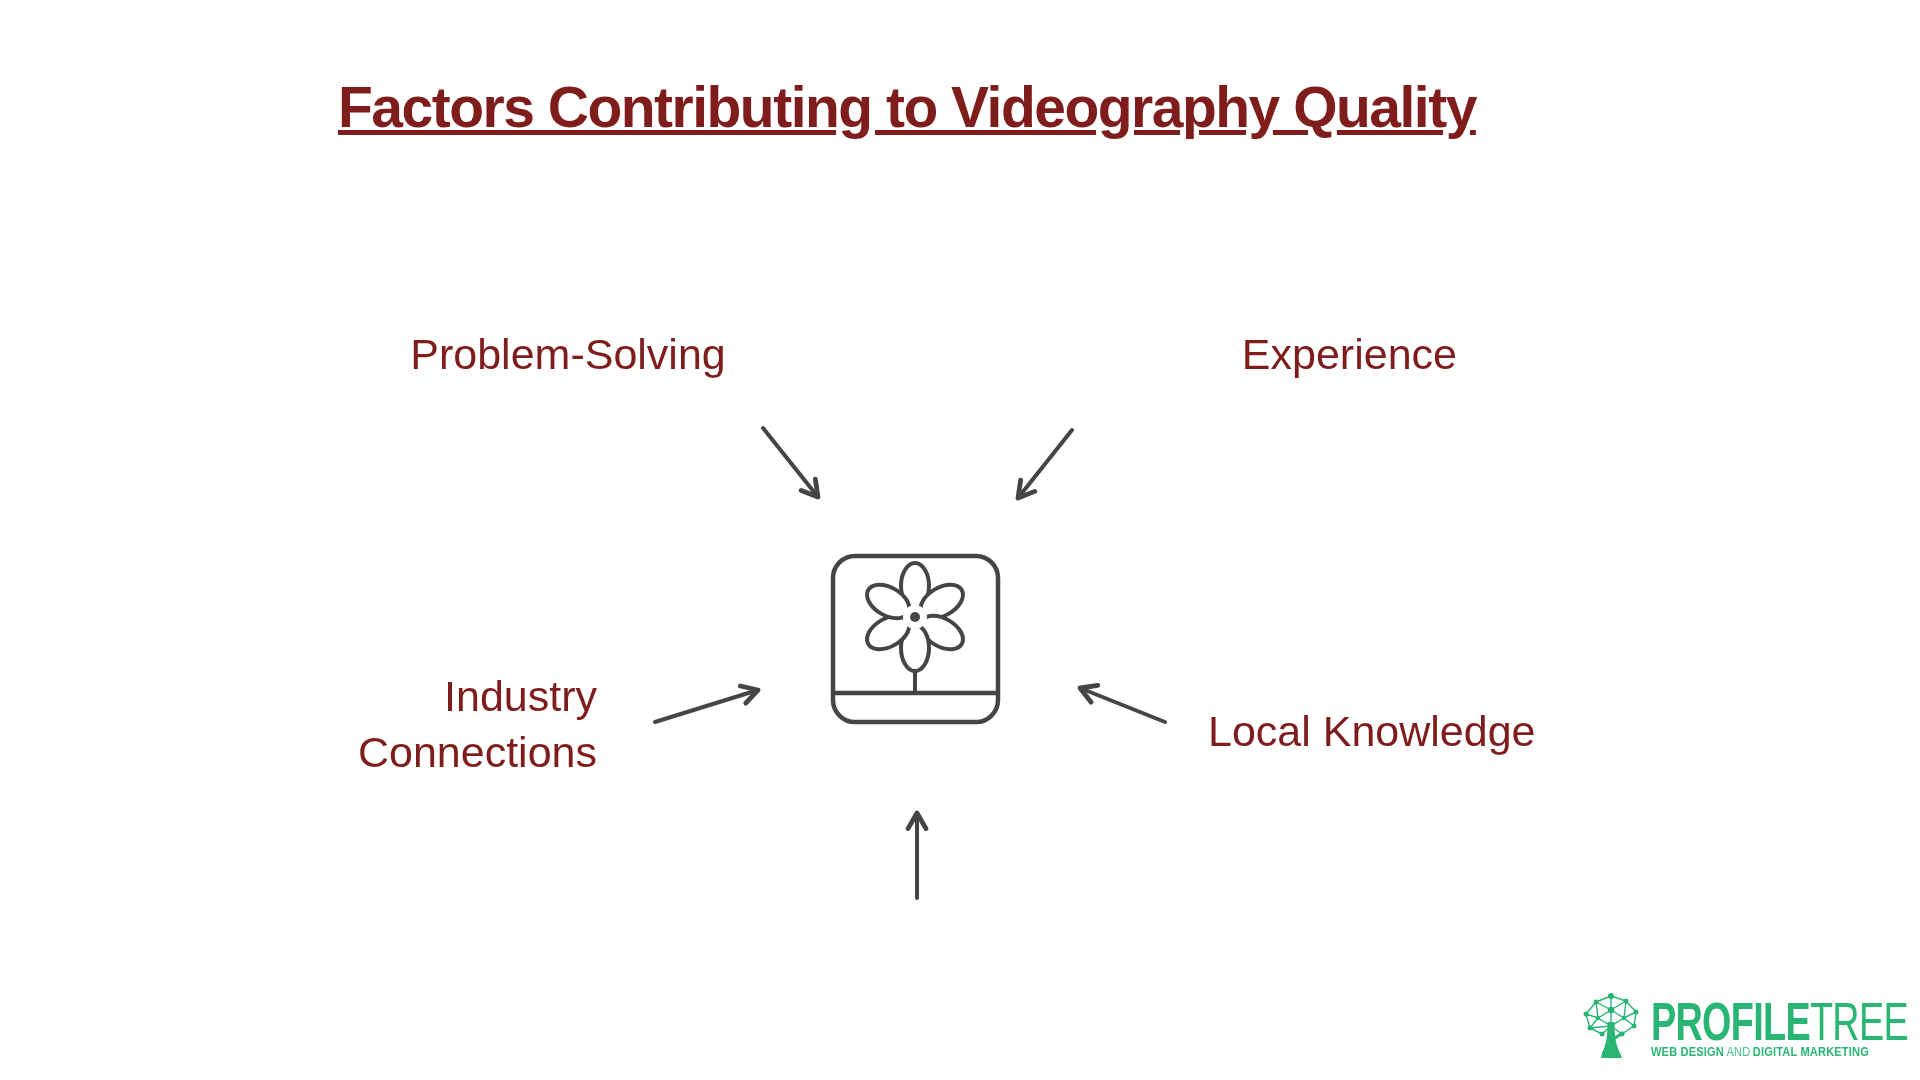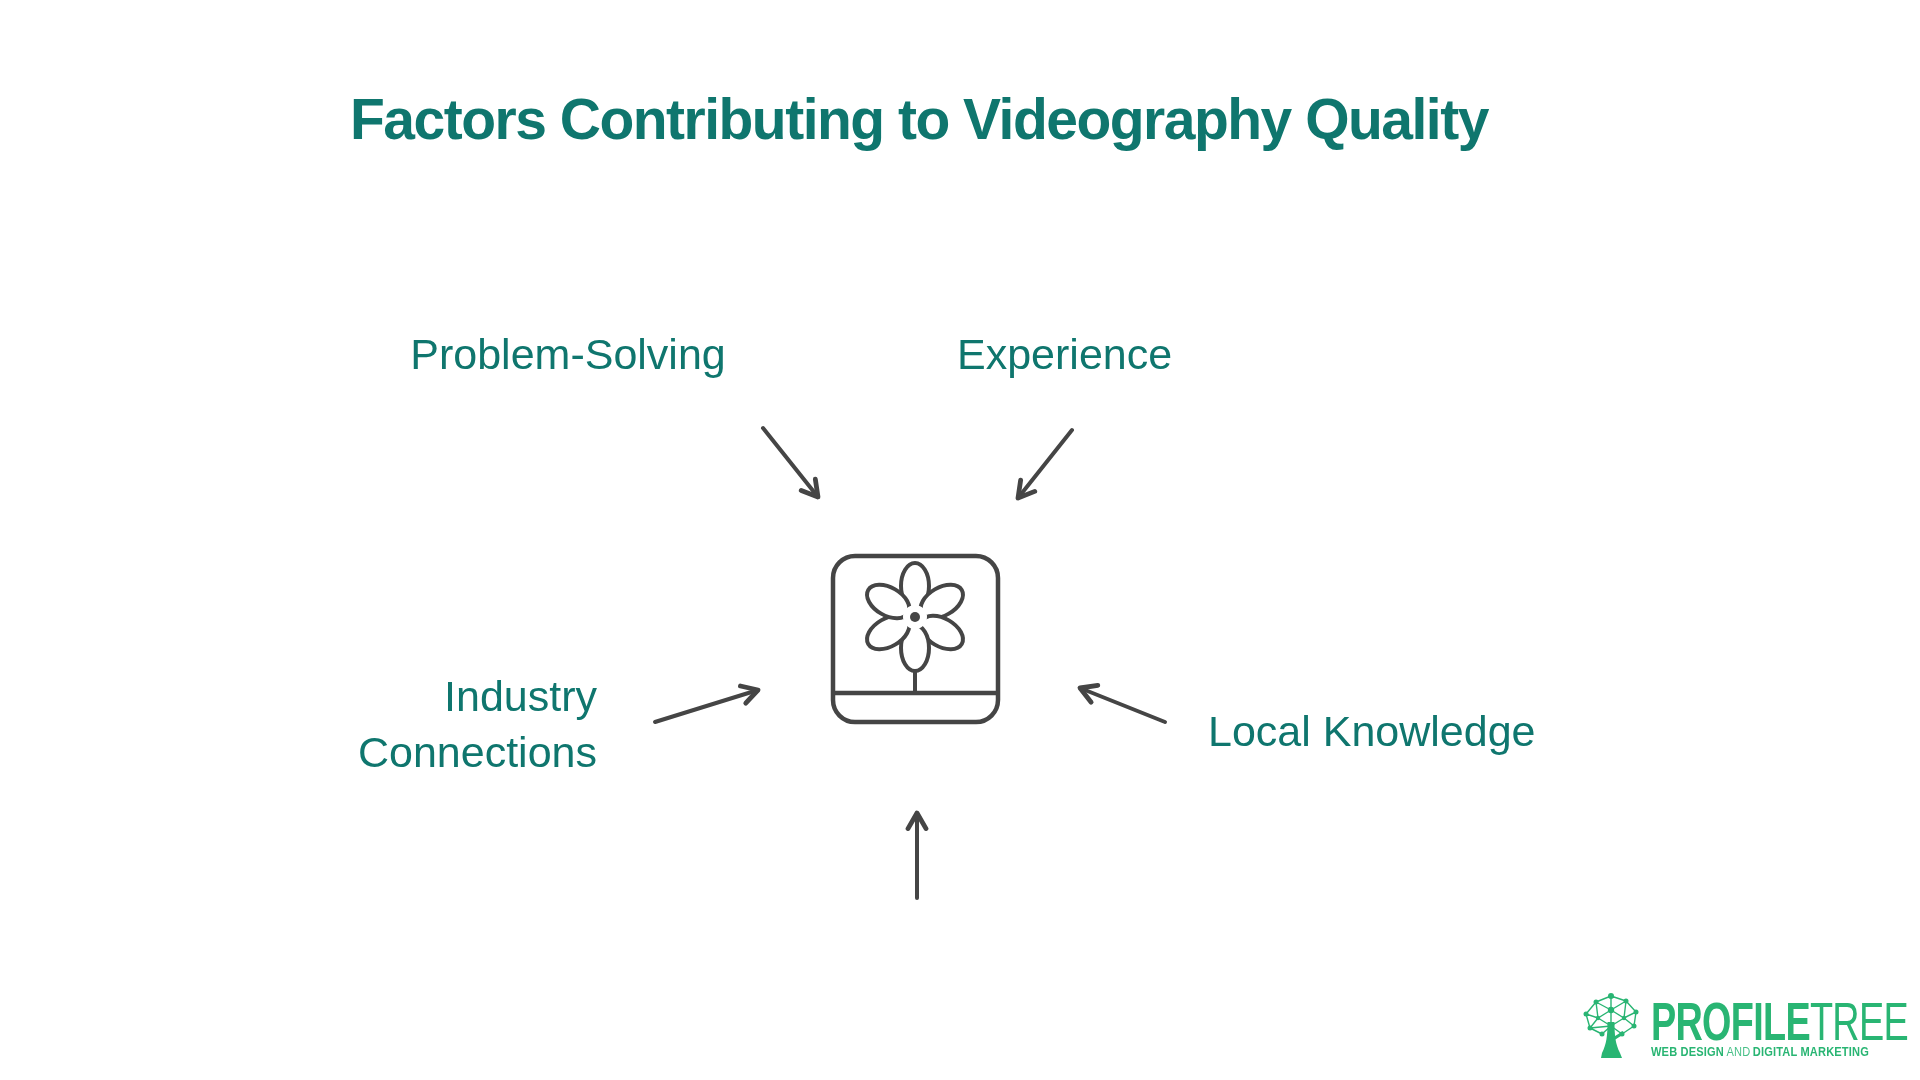--- a/index.html
+++ b/index.html
@@ -1,22 +1,22 @@
 <!DOCTYPE html>
 <html><head>
 <meta charset="utf-8">
 <style>
   html,body{margin:0;padding:0;background:#ffffff;}
   .canvas{position:relative;width:1920px;height:1080px;background:#ffffff;overflow:hidden;
           font-family:"Liberation Sans",sans-serif;}
-  .title{position:absolute;left:338px;top:76px;margin:12px;
-         font-size:57px;font-weight:700;letter-spacing:-1.5px;color:#0f766e;line-height:1.1;}
-  .label{position:absolute;font-size:43px;font-weight:400;color:#0f766e;line-height:50px;}
+  .title{position:absolute;left:338px;top:76px;margin:0;
+         font-size:57px;font-weight:700;letter-spacing:-1.5px;color:#7f1d1d;line-height:1.1;text-decoration:underline;}
+  .label{position:absolute;font-size:43px;font-weight:400;color:#7f1d1d;line-height:50px;}
   .label-ps{left:318px;top:329px;width:500px;text-align:center;}
-  .label-exp{left:957px;top:329px;width:500px;text-align:left;}
+  .label-exp{left:957px;top:329px;width:500px;text-align:right;}
   .label-ic{left:247px;top:668px;width:350px;text-align:right;line-height:56px;}
   .label-lk{left:1208px;top:706px;white-space:nowrap;}
   .label-q{left:668px;top:959px;width:500px;text-align:center;}
   .overlay{position:absolute;left:0;top:0;pointer-events:none;}
   .center-icon{position:absolute;left:825px;top:548px;}
   .logo{position:absolute;left:1578px;top:988px;display:flex;align-items:flex-start;}
   .logo-text{margin-left:5px;margin-top:6px;}
   .brand{font-size:54px;line-height:1;letter-spacing:-1px;color:#29b573;
          transform:scaleX(0.70);transform-origin:left top;white-space:nowrap;}
   .brand-bold{font-weight:800;}

